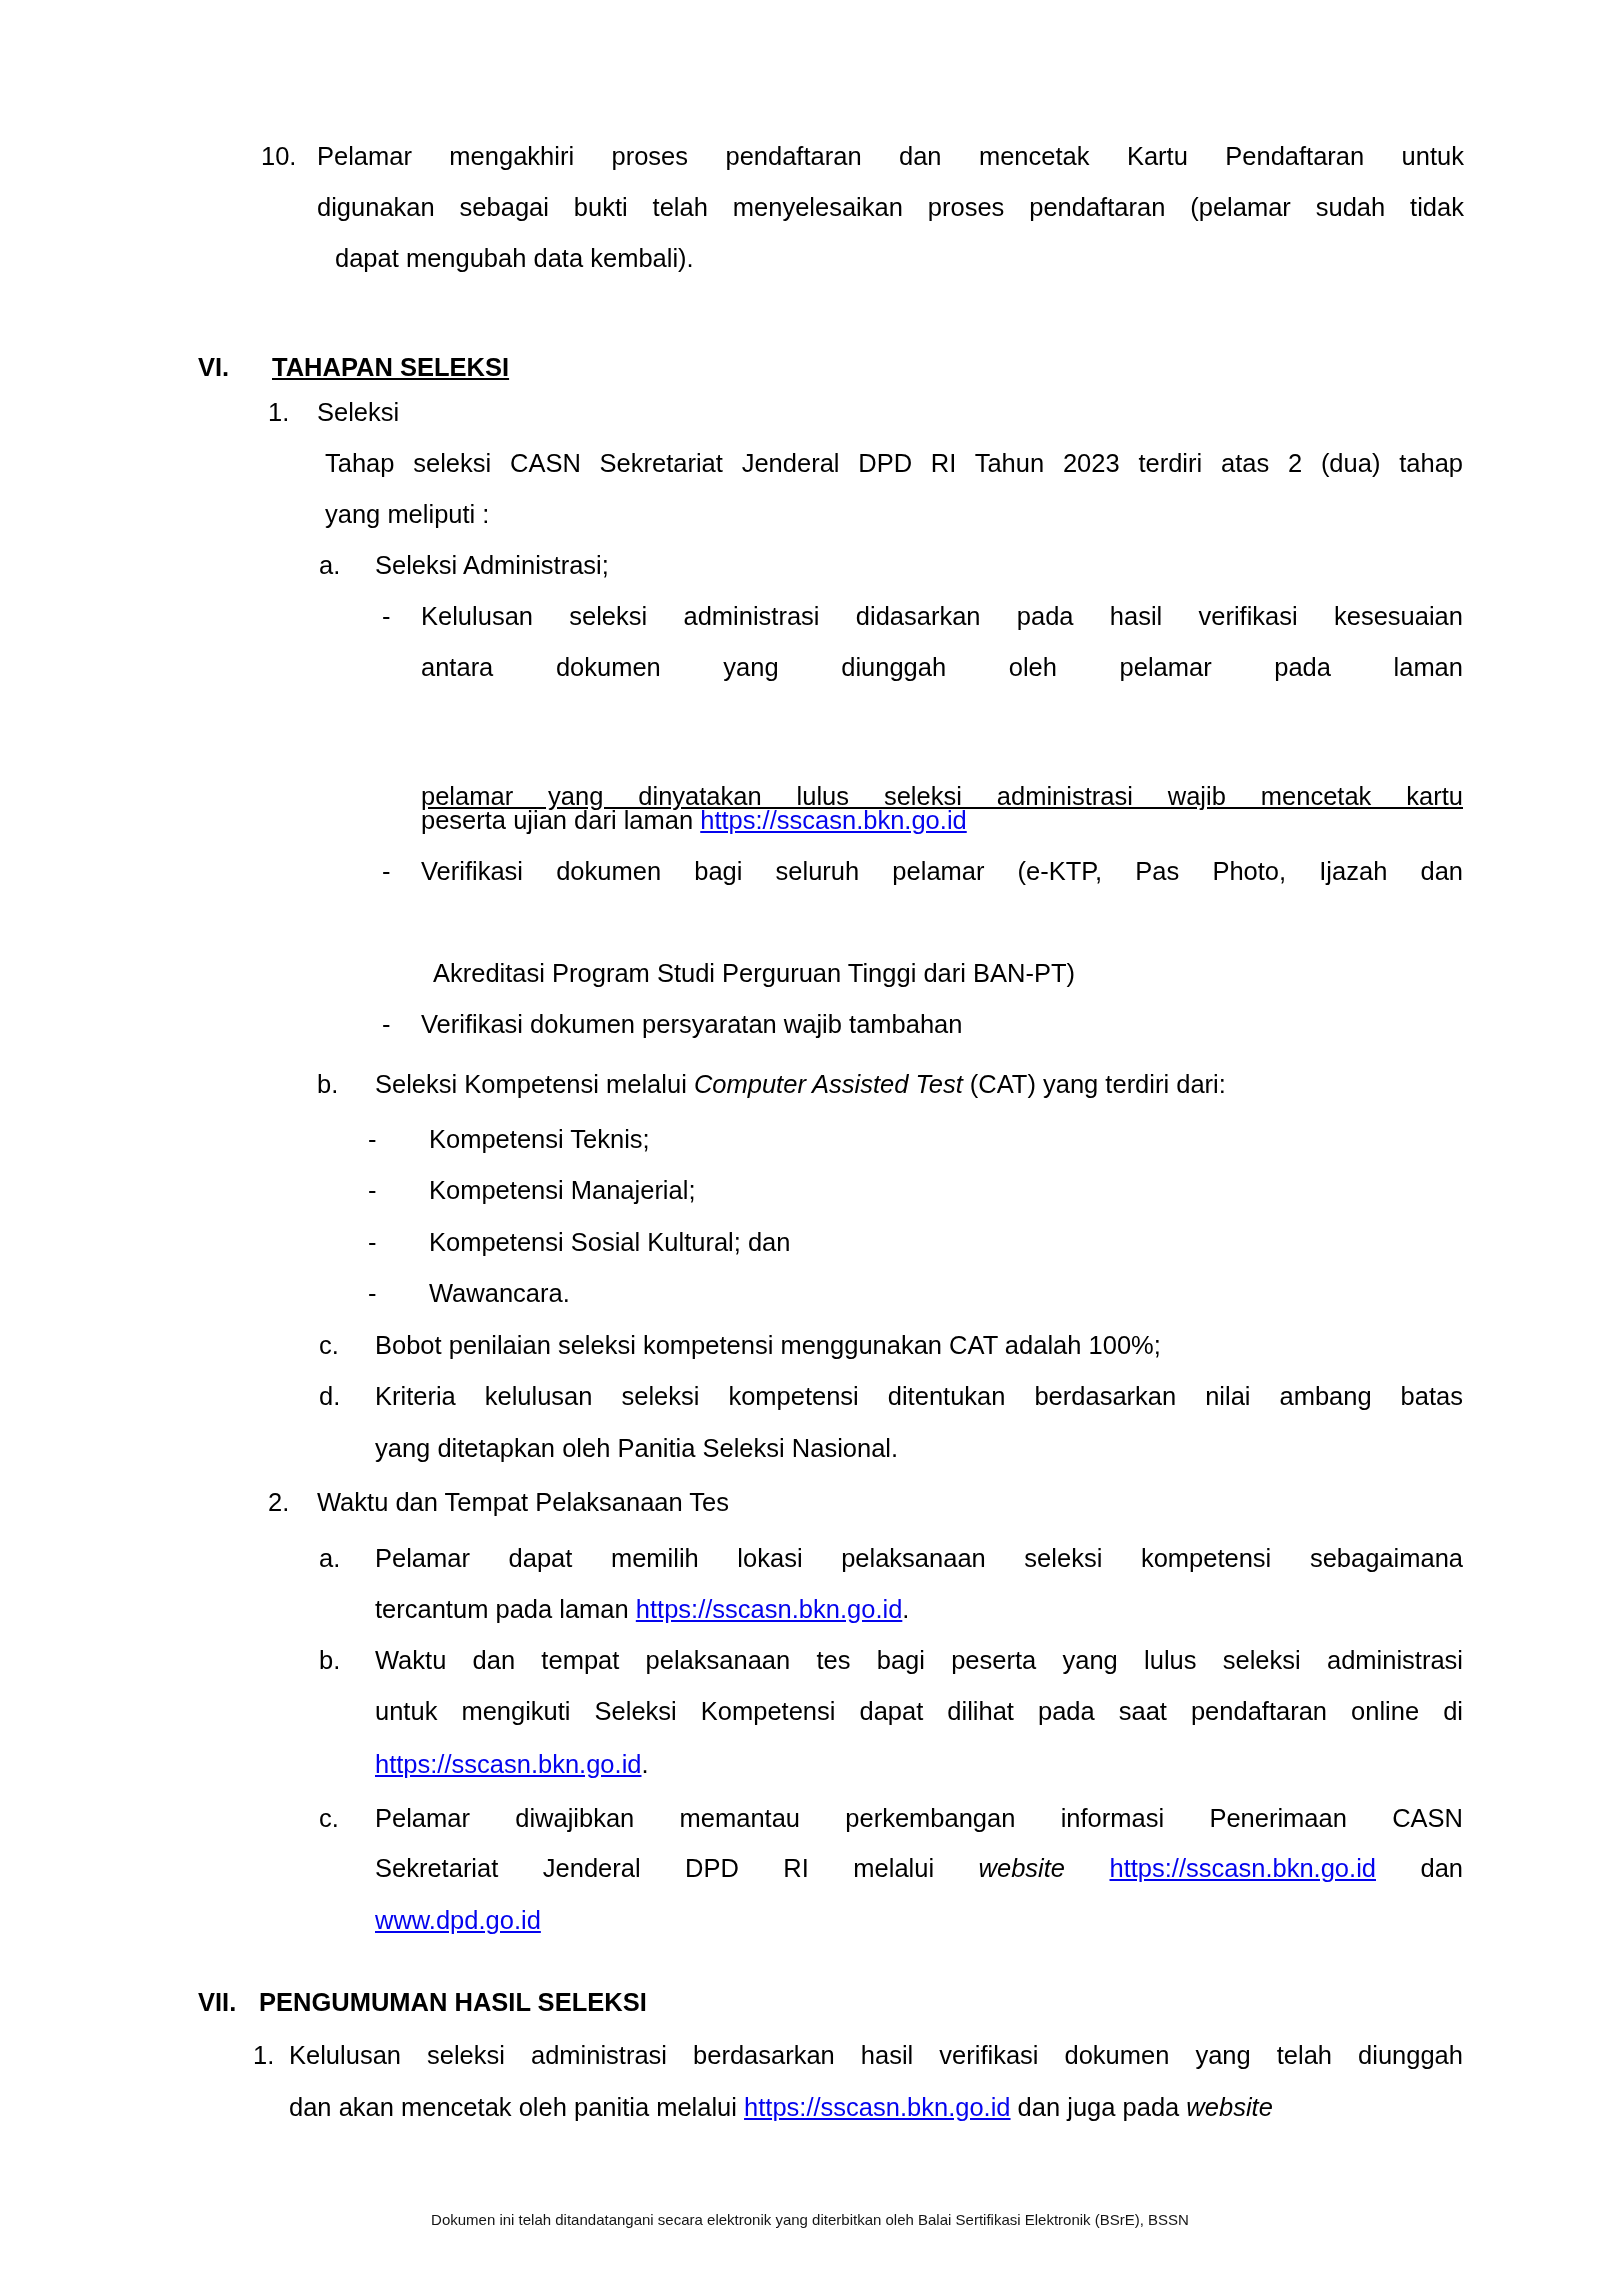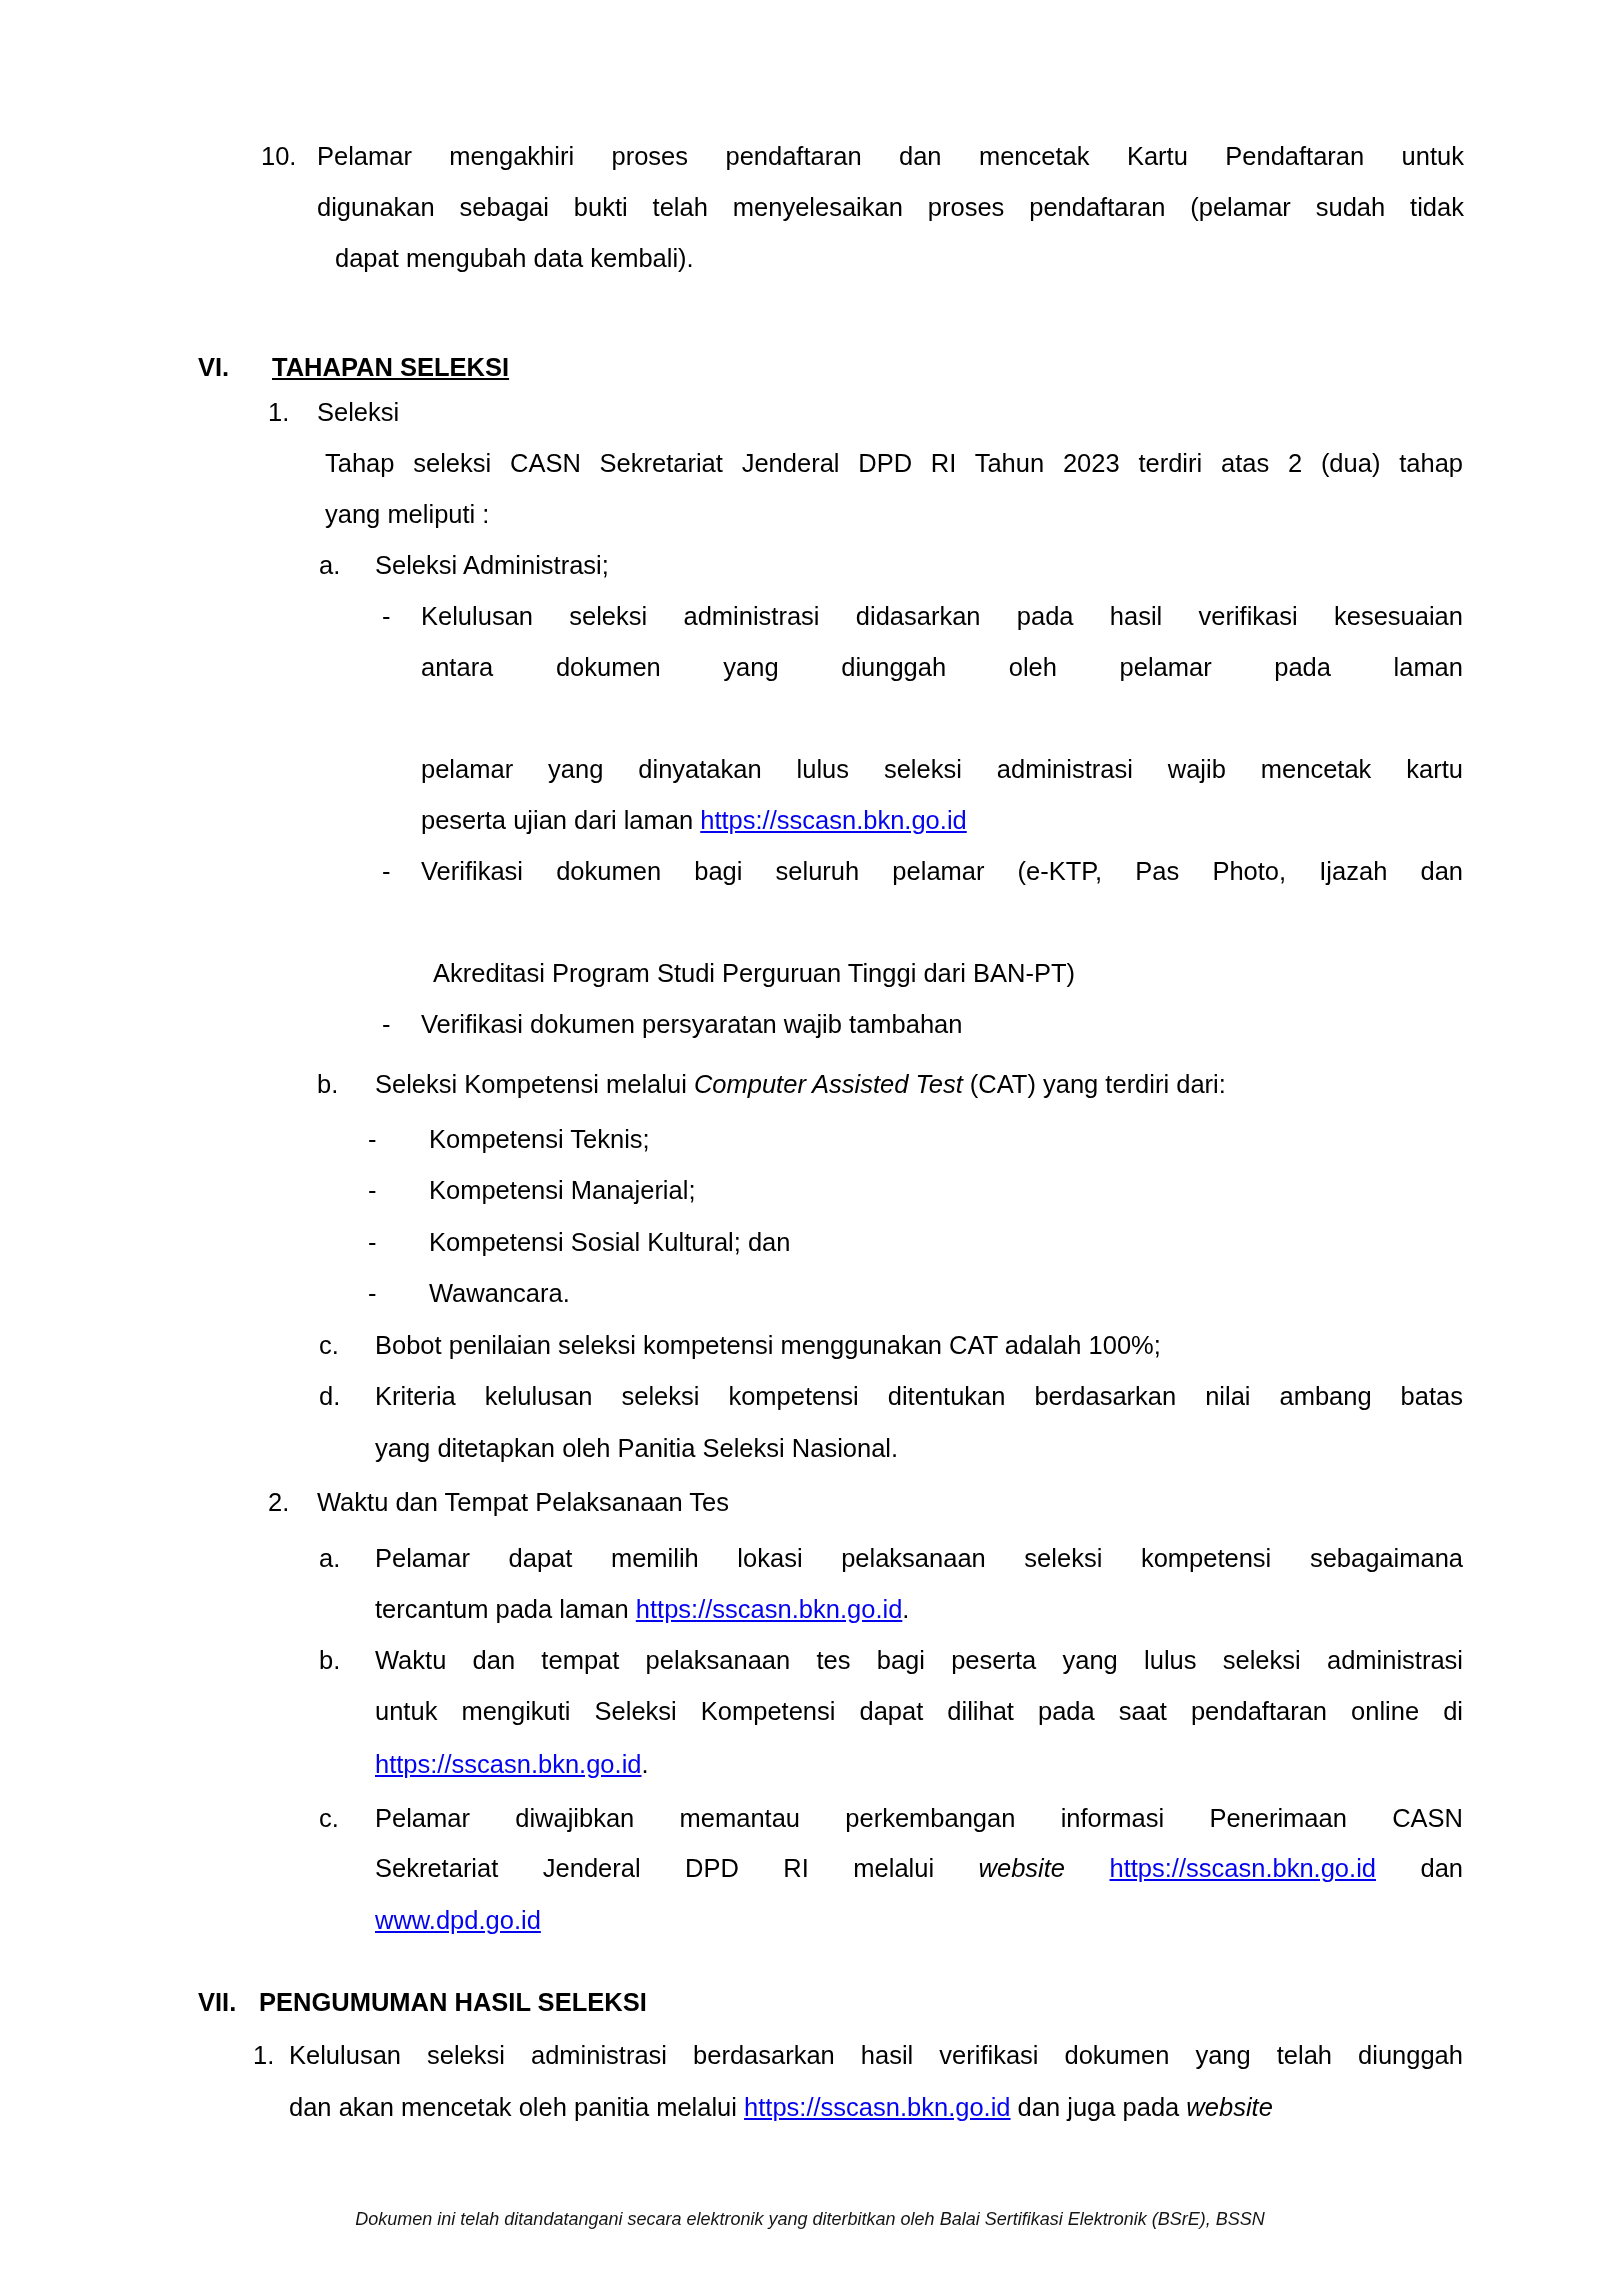--- a/index.html
+++ b/index.html
@@ -27,42 +27,41 @@
     top:0;
     white-space:nowrap;
   }
   .seg-italic{font-style:italic;}
   a.lnk{
     color:#0404ee;
     text-decoration:underline;
     cursor:pointer;
   }
   .footer-line{
-    font-size:18px;
-    font-style:italic;
+    font-size:15px;
     text-align:center;
     text-align-last:center;
     color:#141414;
   }
 </style>
 </head>
 <body>
 
 <div id="page" style="background: rgb(255, 255, 255); color: rgb(0, 0, 0);">
     <div class="line just" style="top: 140px; left: 317px; width: 1147px;"><span class="marker" style="left: -56px;">10.</span><span>Pelamar mengakhiri proses pendaftaran dan mencetak Kartu Pendaftaran untuk</span></div>
     <div class="line just" style="top: 191px; left: 317px; width: 1147px;"><span>digunakan sebagai bukti telah menyelesaikan proses pendaftaran (pelamar sudah tidak</span></div>
     <div class="line" style="top: 242px; left: 335px;"><span>dapat mengubah data kembali).</span></div>
     <div class="line b" style="top: 351px; left: 272px; text-decoration: underline;"><span class="marker" style="left: -74px;">VI.</span><span>TAHAPAN SELEKSI</span></div>
     <div class="line" style="top: 396px; left: 317px;"><span class="marker" style="left: -49px;">1.</span><span>Seleksi</span></div>
     <div class="line just" style="top: 447px; left: 325px; width: 1138px;"><span>Tahap seleksi CASN Sekretariat Jenderal DPD RI Tahun 2023 terdiri atas 2 (dua) tahap</span></div>
     <div class="line" style="top: 498px; left: 325px;"><span>yang meliputi :</span></div>
     <div class="line" style="top: 549px; left: 375px;"><span class="marker" style="left: -56px;">a.</span><span>Seleksi Administrasi;</span></div>
     <div class="line just" style="top: 600px; left: 421px; width: 1042px;"><span class="marker" style="left: -39px;">-</span><span>Kelulusan seleksi administrasi didasarkan pada hasil verifikasi kesesuaian</span></div>
     <div class="line just" style="top: 651px; left: 421px; width: 1042px;"><span>antara dokumen yang diunggah oleh pelamar pada laman</span></div>
-    <div class="line just" style="top: 753px; left: 421px; width: 1042px;"><span>pelamar yang dinyatakan lulus seleksi administrasi wajib mencetak kartu</span></div>
+    <div class="line just" style="top: 780px; left: 421px; width: 1042px; text-decoration: underline;"><span>pelamar yang dinyatakan lulus seleksi administrasi wajib mencetak kartu</span></div>
     <div class="line" style="top: 804px; left: 421px;"><span>peserta ujian dari laman </span><a class="lnk" href="#" style="color: rgb(4, 4, 238);">https://sscasn.bkn.go.id</a></div>
     <div class="line just" style="top: 855px; left: 421px; width: 1042px;"><span class="marker" style="left: -39px;">-</span><span>Verifikasi dokumen bagi seluruh pelamar (e-KTP, Pas Photo, Ijazah dan</span></div>
     <div class="line" style="top: 957px; left: 433px;"><span>Akreditasi Program Studi Perguruan Tinggi dari BAN-PT)</span></div>
     <div class="line" style="top: 1008px; left: 421px;"><span class="marker" style="left: -39px;">-</span><span>Verifikasi dokumen persyaratan wajib tambahan</span></div>
     <div class="line" style="top: 1068px; left: 375px;"><span class="marker" style="left: -58px;">b.</span><span>Seleksi Kompetensi melalui </span><span class="seg-italic">Computer Assisted Test</span><span> (CAT) yang terdiri dari:</span></div>
     <div class="line" style="top: 1123px; left: 429px;"><span class="marker" style="left: -61px;">-</span><span>Kompetensi Teknis;</span></div>
     <div class="line" style="top: 1174px; left: 429px;"><span class="marker" style="left: -61px;">-</span><span>Kompetensi Manajerial;</span></div>
     <div class="line" style="top: 1226px; left: 429px;"><span class="marker" style="left: -61px;">-</span><span>Kompetensi Sosial Kultural; dan</span></div>
     <div class="line" style="top: 1277px; left: 429px;"><span class="marker" style="left: -61px;">-</span><span>Wawancara.</span></div>
     <div class="line" style="top: 1329px; left: 375px;"><span class="marker" style="left: -56px;">c.</span><span>Bobot penilaian seleksi kompetensi menggunakan CAT adalah 100%;</span></div>

